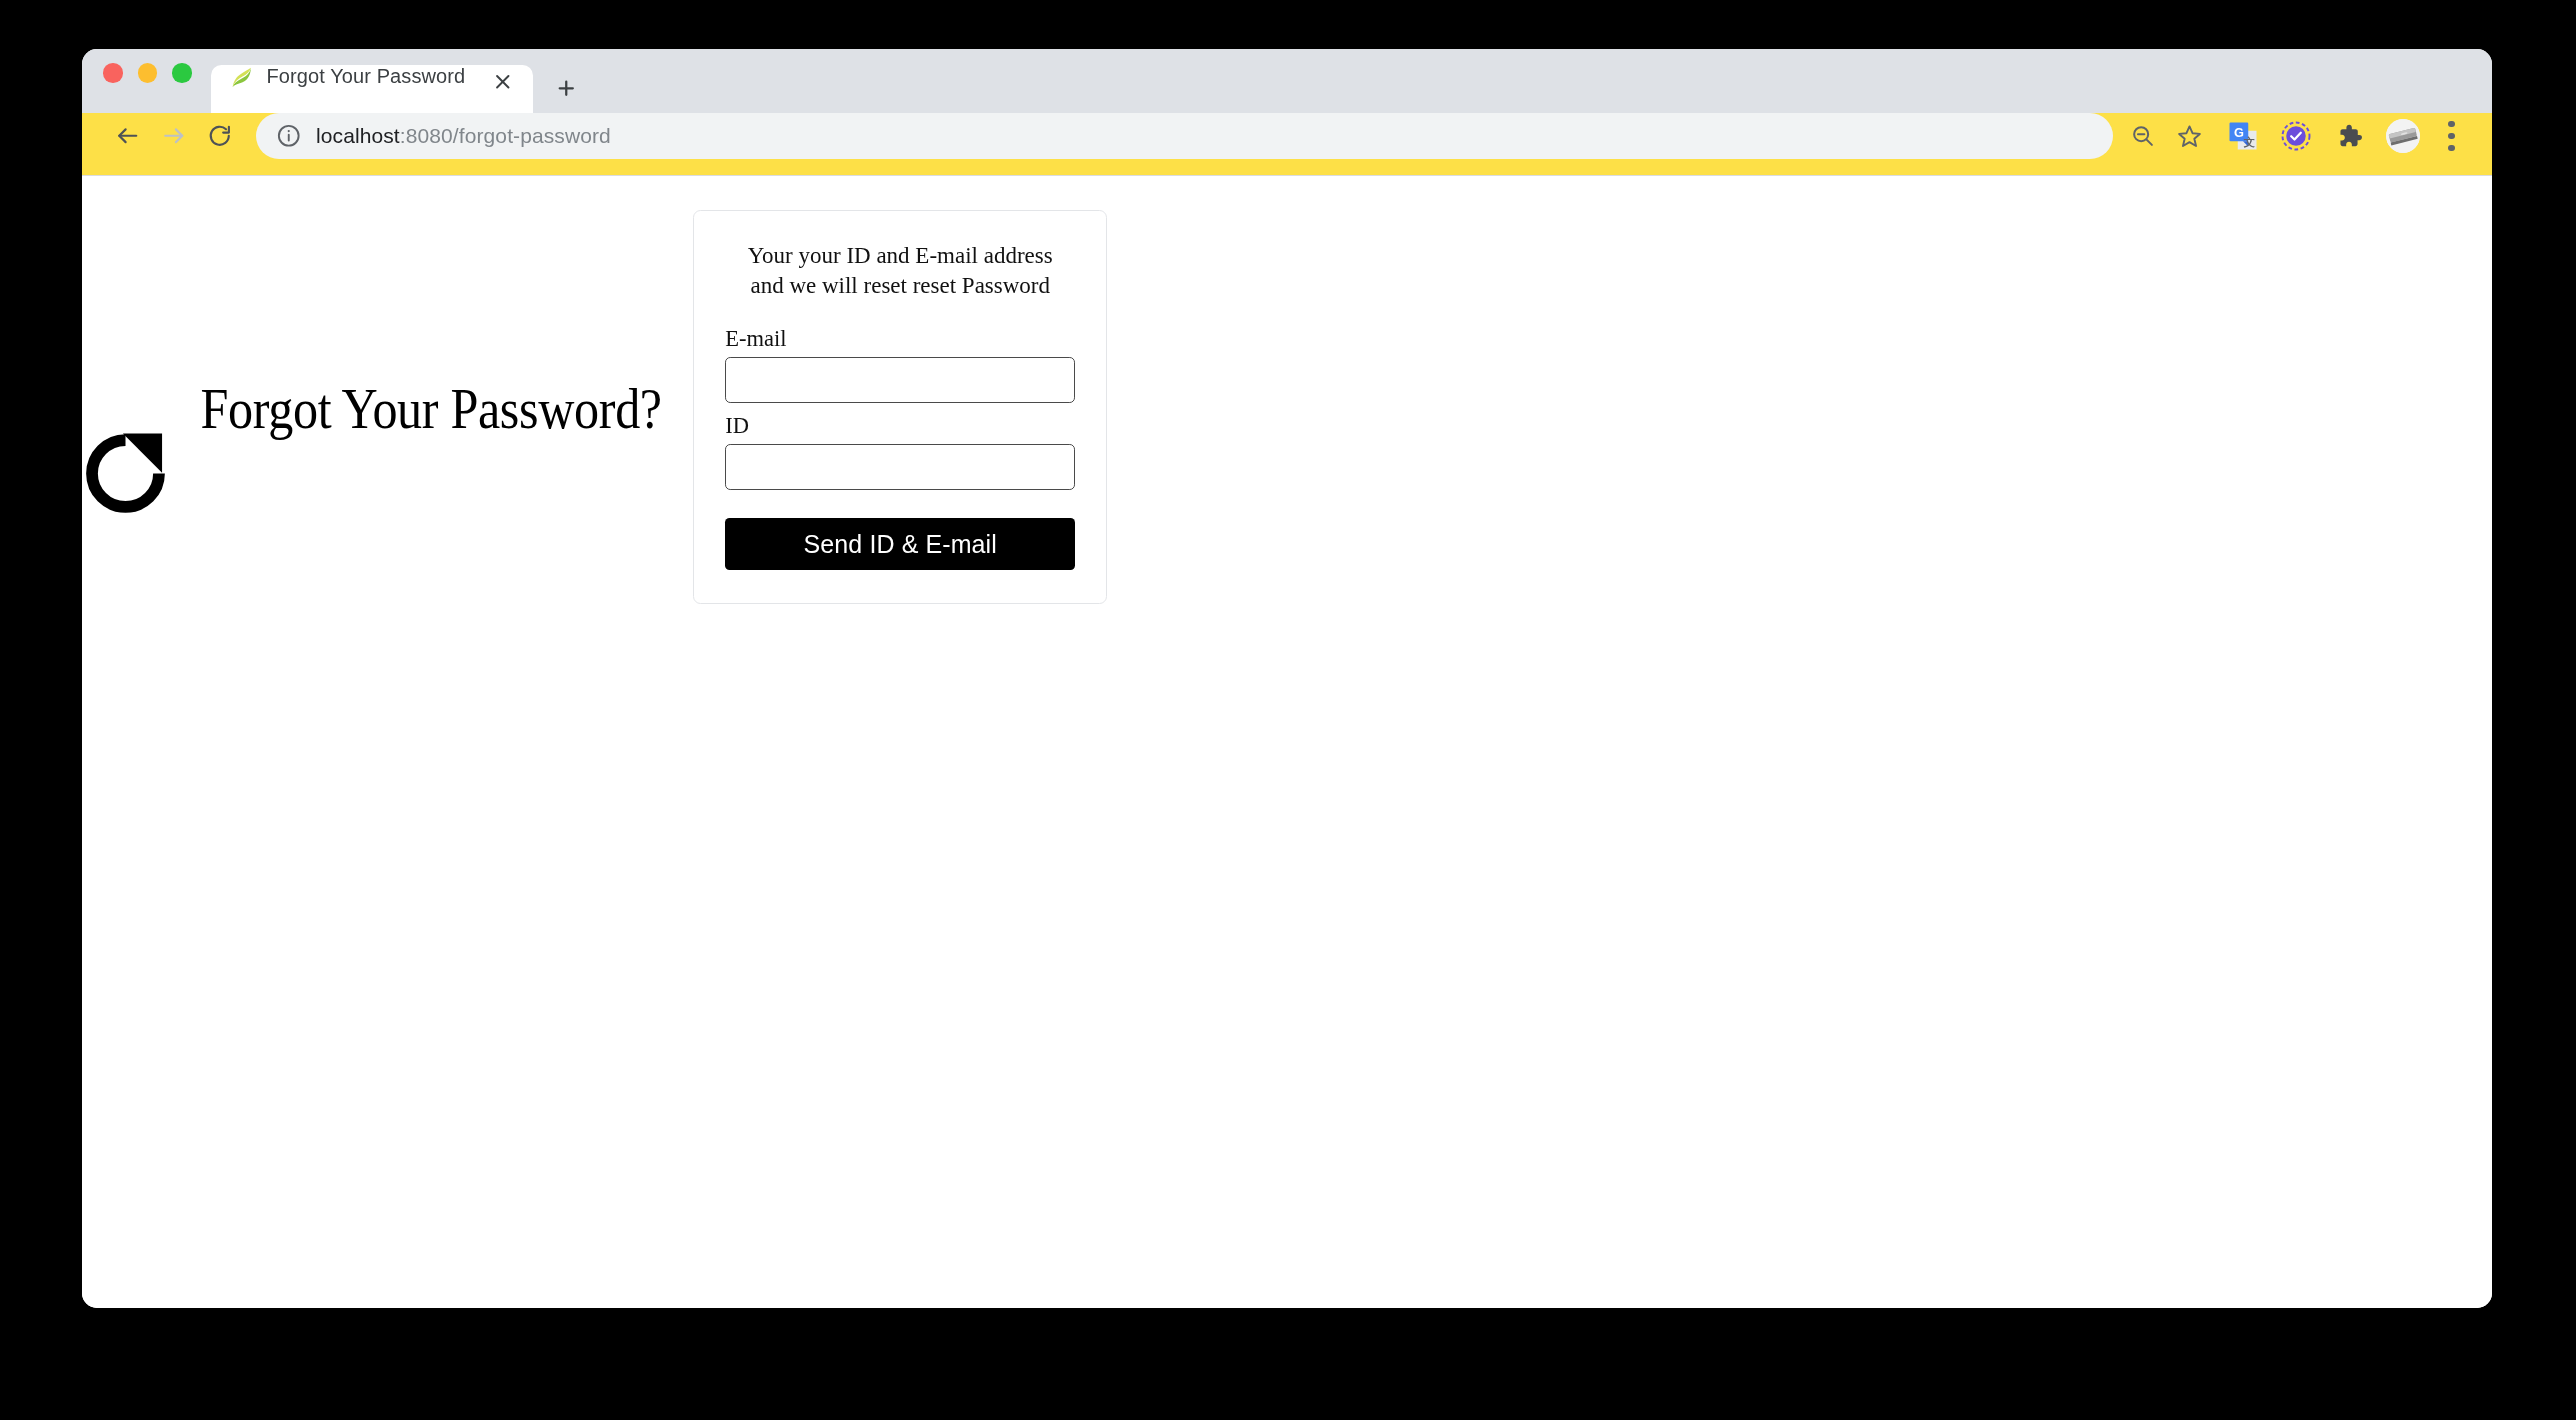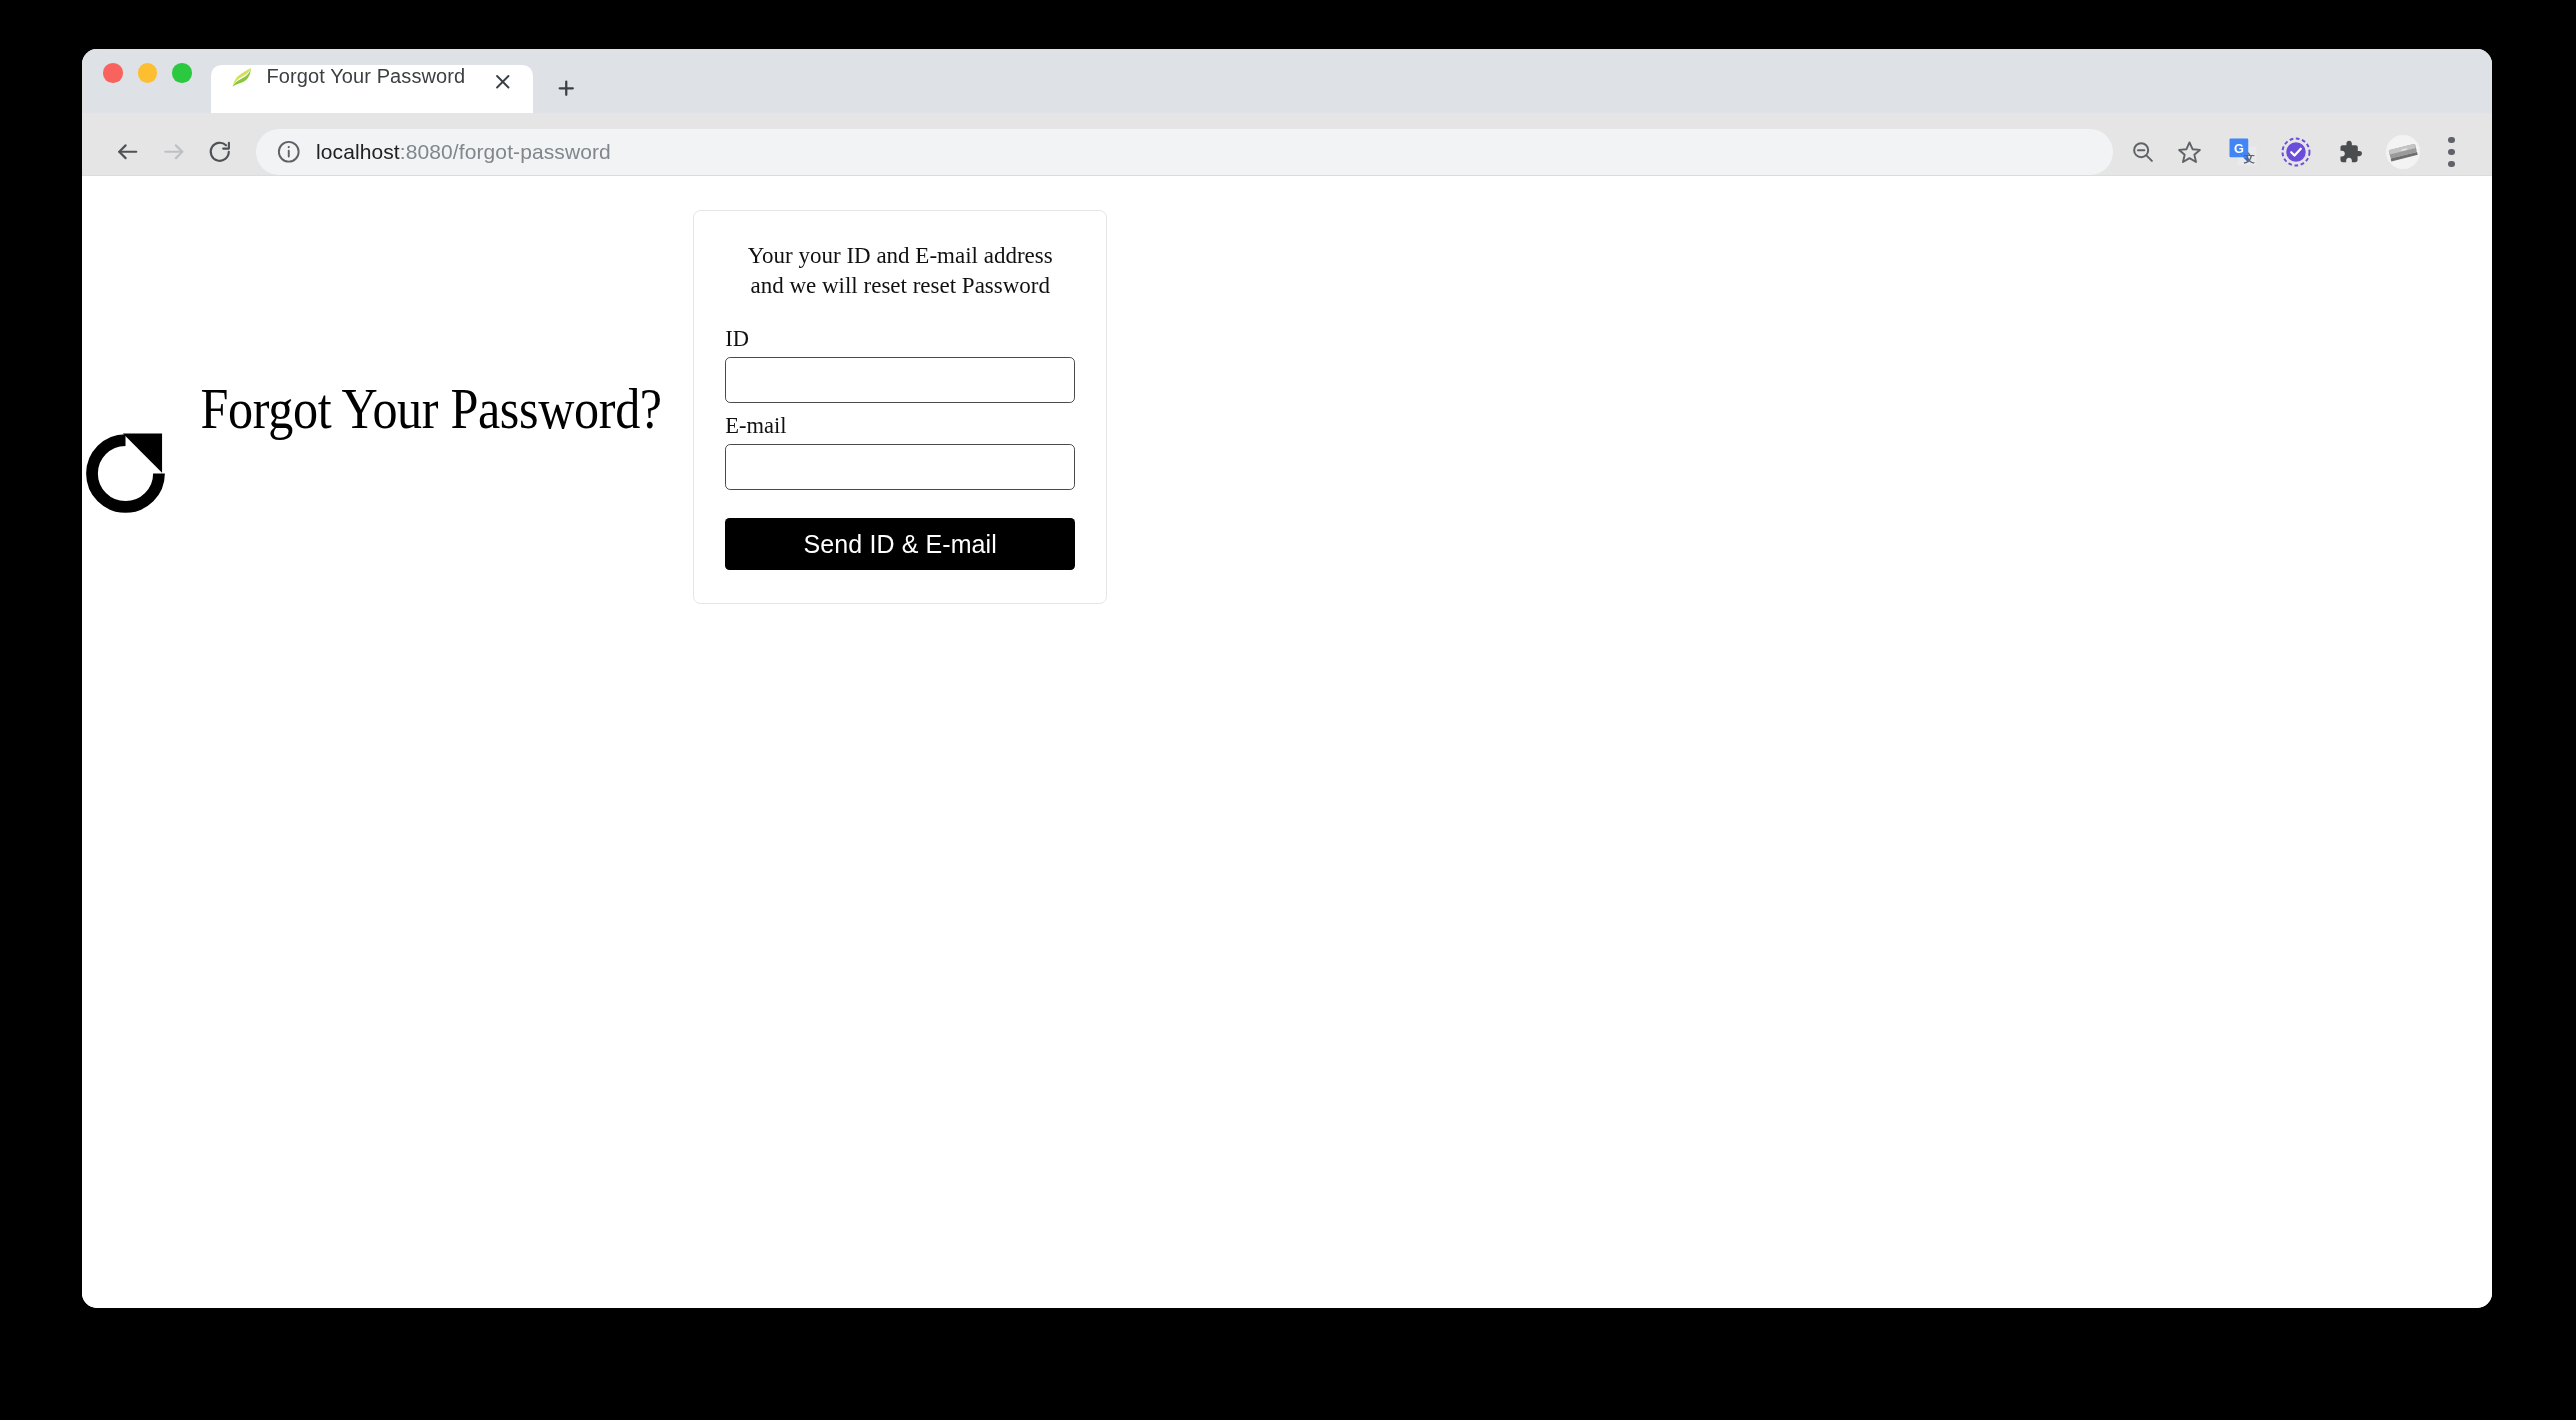--- a/index.html
+++ b/index.html
@@ -100,23 +100,23 @@
     align-items: center;
     justify-content: center;
     border-radius: 50%;
     color: #3c4043;
     flex: none;
   }
 
   
   .toolbar {
     height: 63px;
-    background: #e5e5e5;
-    display: flex;
-    align-items: flex-end;
+    background: #fde047;
+    display: flex;
+    align-items: flex-start;
     padding: 0 19.5px 0 22.5px;
     flex: none;
     border-bottom: 1.5px solid #dadce0;
   }
   .nav-btn {
     width: 46px;
     height: 46px;
     display: flex;
     align-items: center;
     justify-content: center;
@@ -439,27 +439,27 @@
       <div class="page-title">Forgot Your Password?</div>
 
       <div class="card">
 
         <div class="card-lead">
           <div>Your your ID and E-mail address</div>
           <div>and we will reset reset Password</div>
         </div>
 
         <div class="field-group">
+          <label class="field-label">E-mail</label>
+          <input class="field-input" type="text" placeholder="" style="">
+        </div>
+
+        <div class="field-group">
           <label class="field-label">ID</label>
           <input class="field-input" type="text" placeholder="" style="">
         </div>
 
-        <div class="field-group">
-          <label class="field-label">E-mail</label>
-          <input class="field-input" type="text" placeholder="" style="">
-        </div>
-
         <button class="submit-btn">Send ID &amp; E-mail</button>
       </div>
     </div>
   </div>
 </div>
 
 
 </body></html>

